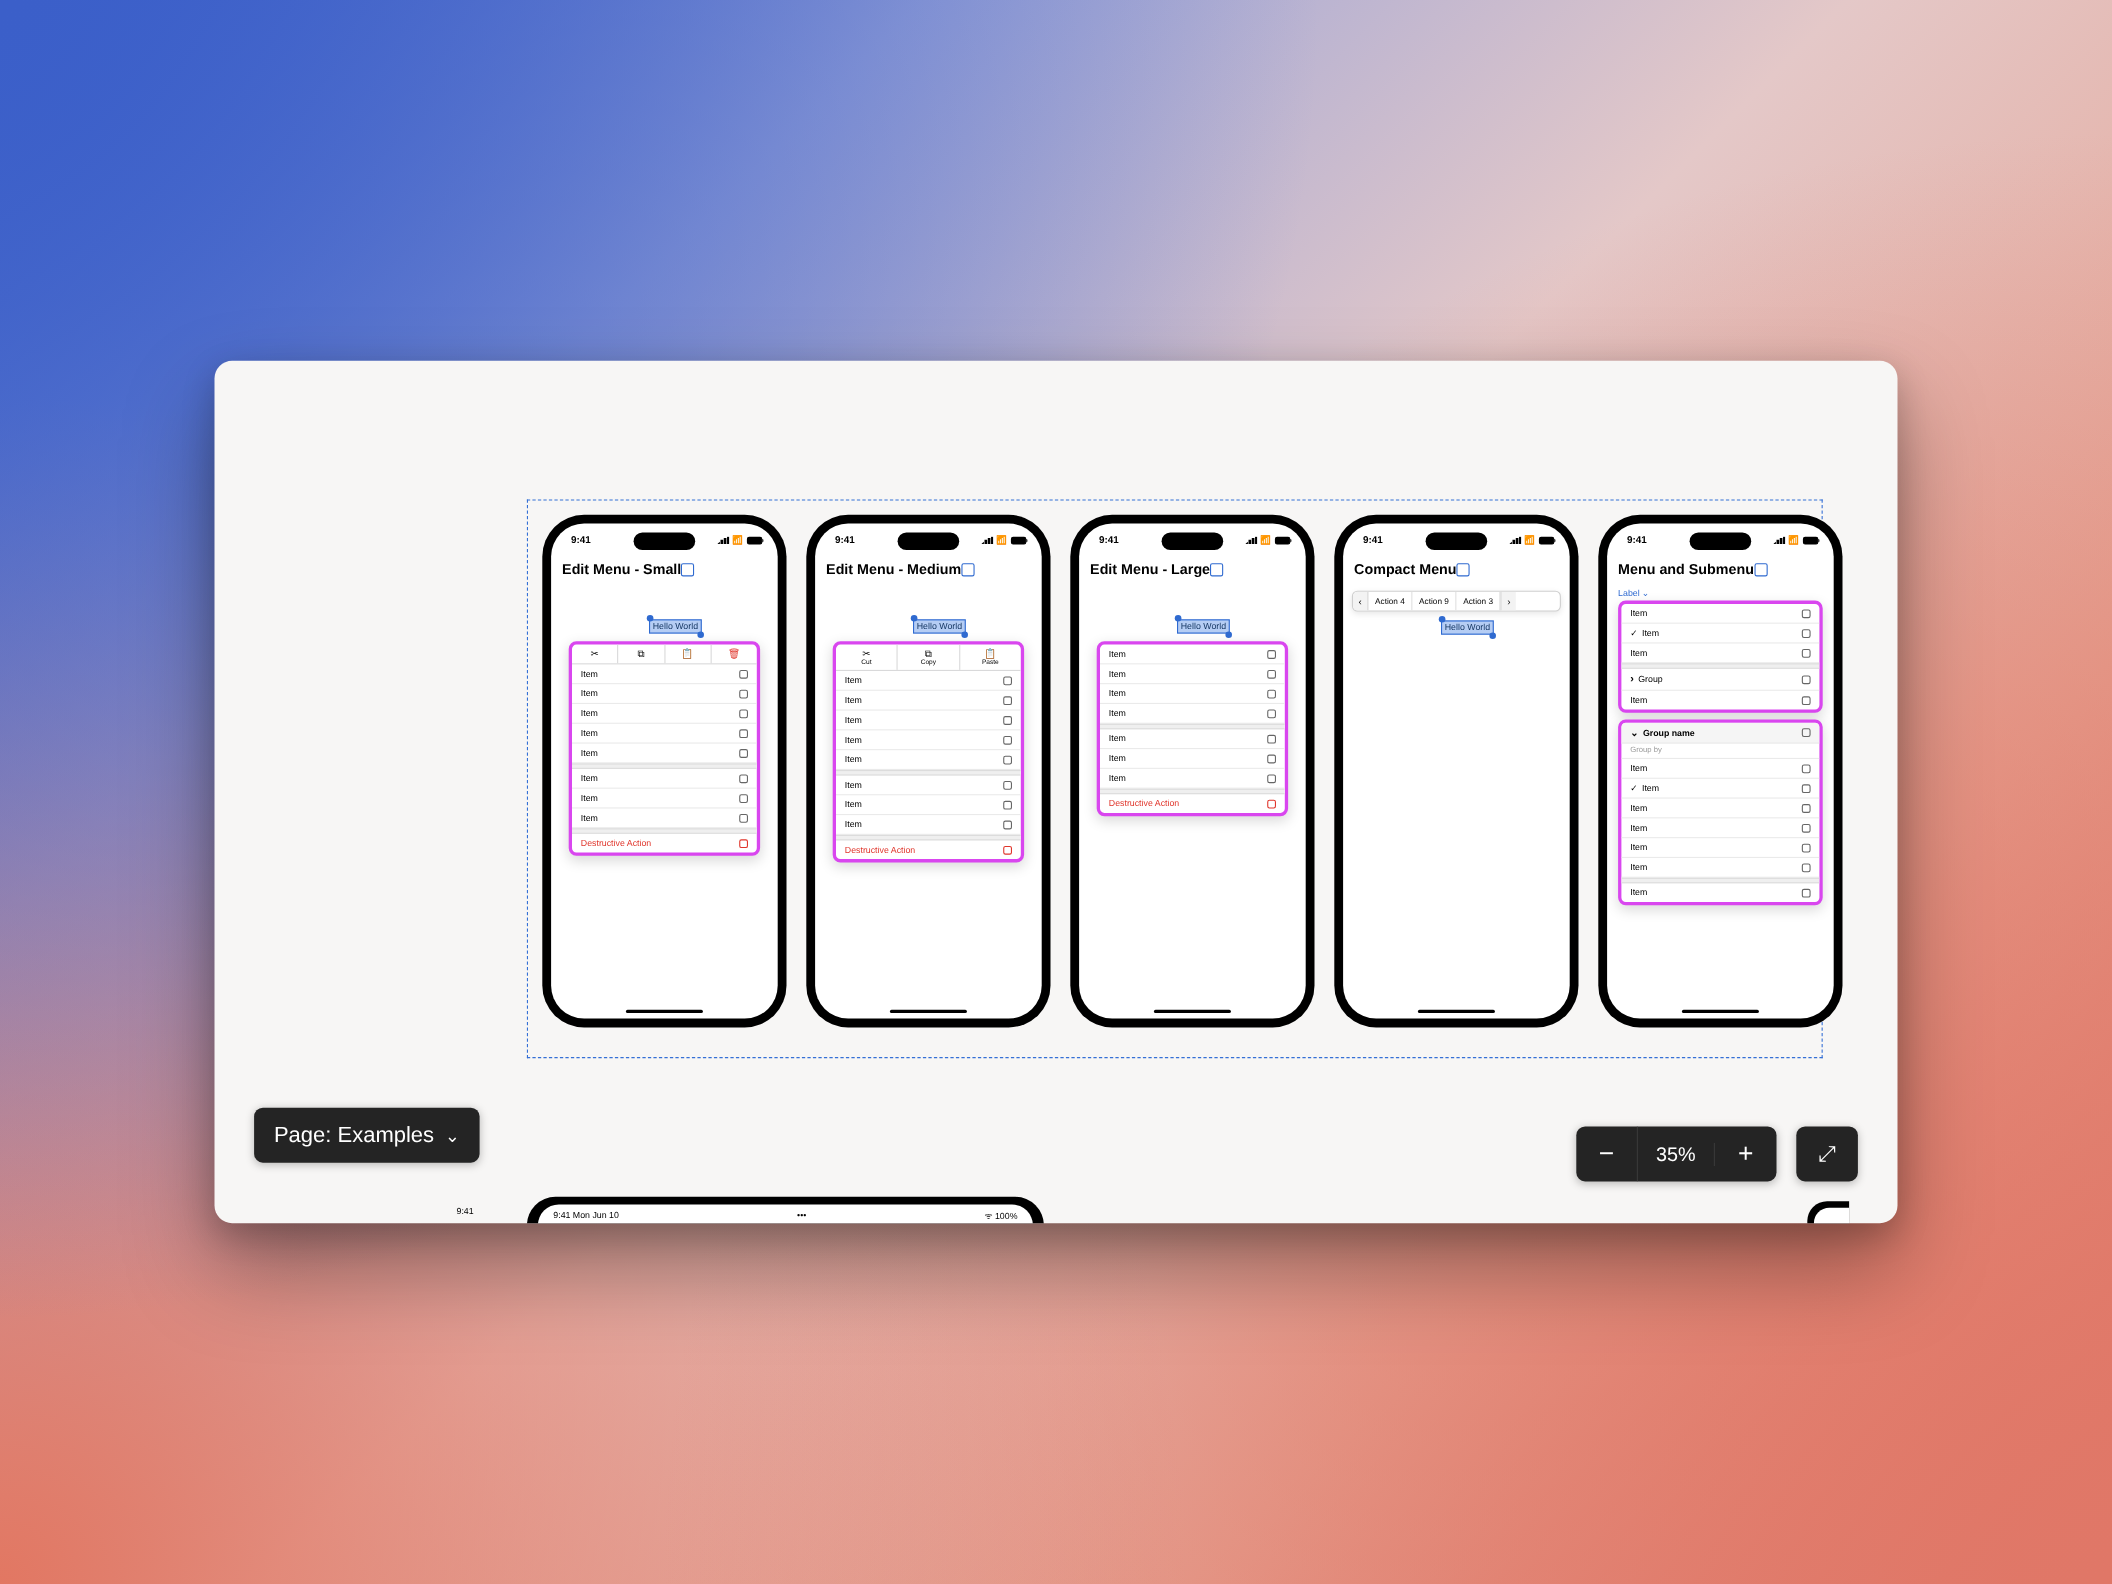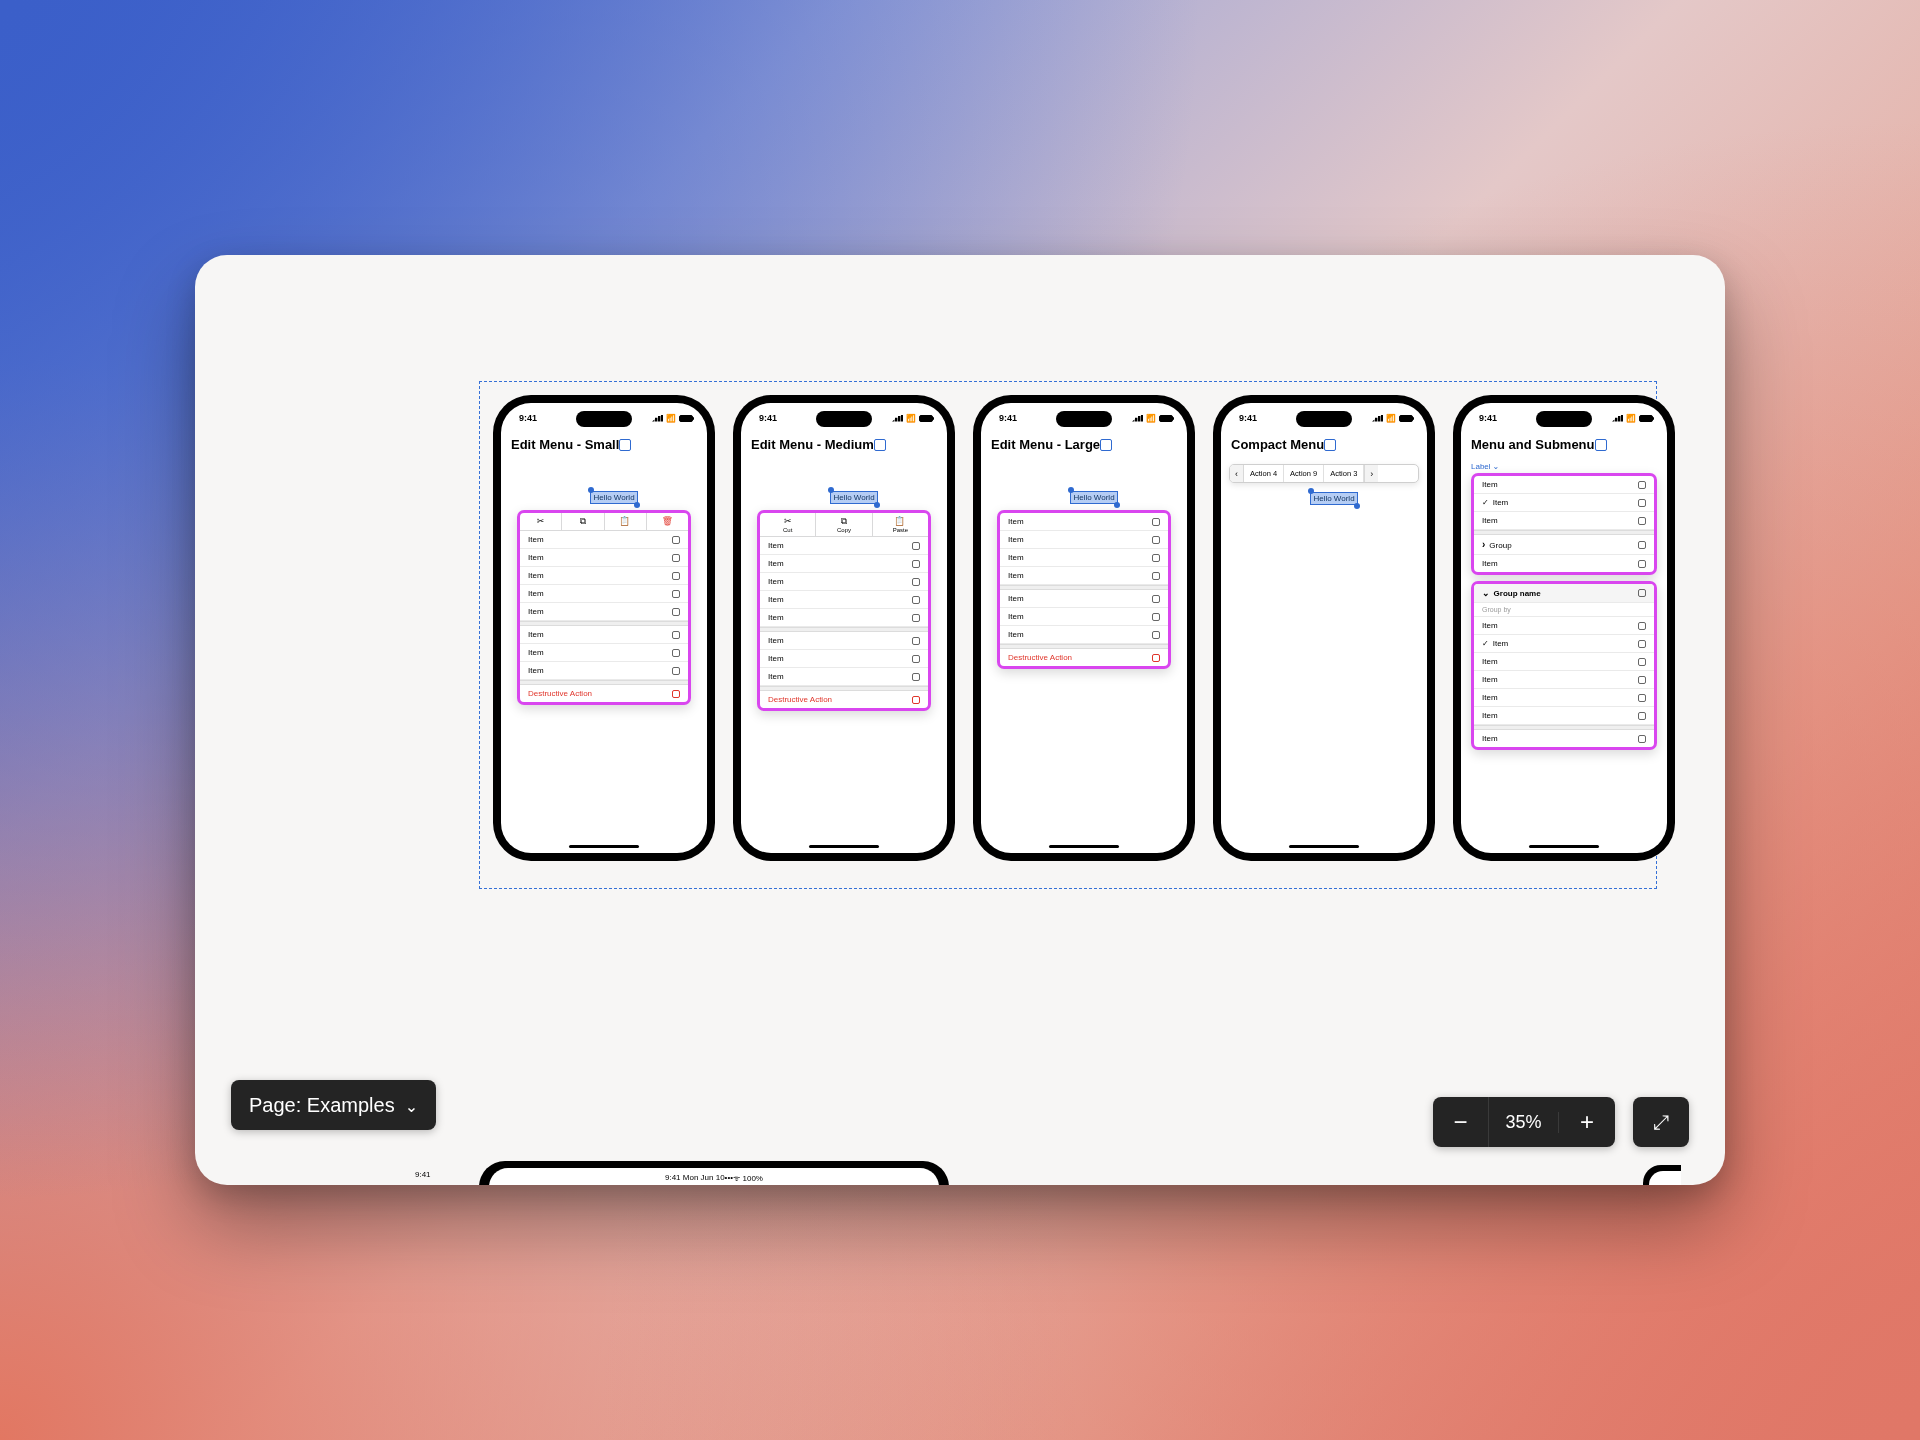--- a/index.html
+++ b/index.html
@@ -9,23 +9,23 @@
   width: 100%; height: 100%;
   background:
     radial-gradient(circle at 0% 0%, #3b5fc9 0%, transparent 50%),
     radial-gradient(circle at 100% 100%, #e07767 0%, transparent 55%),
     radial-gradient(circle at 0% 100%, #e27762 0%, transparent 45%),
     linear-gradient(135deg, #3b5fc9 0%, #9ca5d8 25%, #e4c8c8 50%, #e6a595 75%, #e07767 100%);
   display: flex; align-items: center; justify-content: center;
 }
 
 .browser-window {
-  width: 1530px; height: 930px;
+  width: 1530px; height: 784px;
   background: #f7f6f5;
-  border-radius: 32px;
+  border-radius: 16px;
   box-shadow: 0 40px 80px rgba(0,0,0,.35), 0 10px 30px rgba(0,0,0,.2);
   position: relative; overflow: hidden;
 }
 
 .canvas { position: absolute; inset: 0; }
 
 .selection-box {
   position: absolute;
   border: 1px dashed #3570d6;
   pointer-events: none;
@@ -119,21 +119,21 @@
 .page-pill { left:36px; bottom:55px; padding:0 18px; gap:10px; }
 .page-caret::after{content:"⌄"; font-size:16px; }
 .zoom-pill { right:110px; bottom:38px; padding:0; overflow:hidden;}
 .zoom-btn { width:56px; height:100%; display:flex; align-items:center; justify-content:center; font-size:24px; cursor:pointer; border-right:1px solid #3a3a3a;}
 .zoom-btn:last-child{border-right:none;}
 .zoom-val { width:70px; text-align:center; font-size:18px; border-right:1px solid #3a3a3a;}
 .expand-pill { right:36px; bottom:38px; width:56px; justify-content:center; font-size:20px;}
 
 
 .peek-tablet{ position:absolute; bottom:-2px; left:284px; width:470px; height:26px; background:#000; border-radius:28px 28px 0 0; padding:7px 10px 0; }
-.peek-screen{background:#fff;border-radius:20px 20px 0 0;height:100%;display:flex;justify-content:center;align-items:center;padding:0 14px;font-size:8px;}
+.peek-screen{background:#fff;border-radius:20px 20px 0 0;height:100%;display:flex;justify-content:space-between;align-items:center;padding:0 14px;font-size:8px;}
 .peek-tablet2{position:absolute;bottom:-4px;right:44px;width:38px;height:24px;background:#000;border-radius:18px 0 0 0;padding:6px 0 0 6px;}
 .peek-screen2{background:#fff;border-radius:14px 0 0 0;height:100%;}
 .peek-time-l{position:absolute;bottom:6px;left:220px;font-size:8px;}
 </style>
 </head>
 <body>
 
 <div class="bg-gradient">
   <div class="browser-window">
     <div class="canvas">

